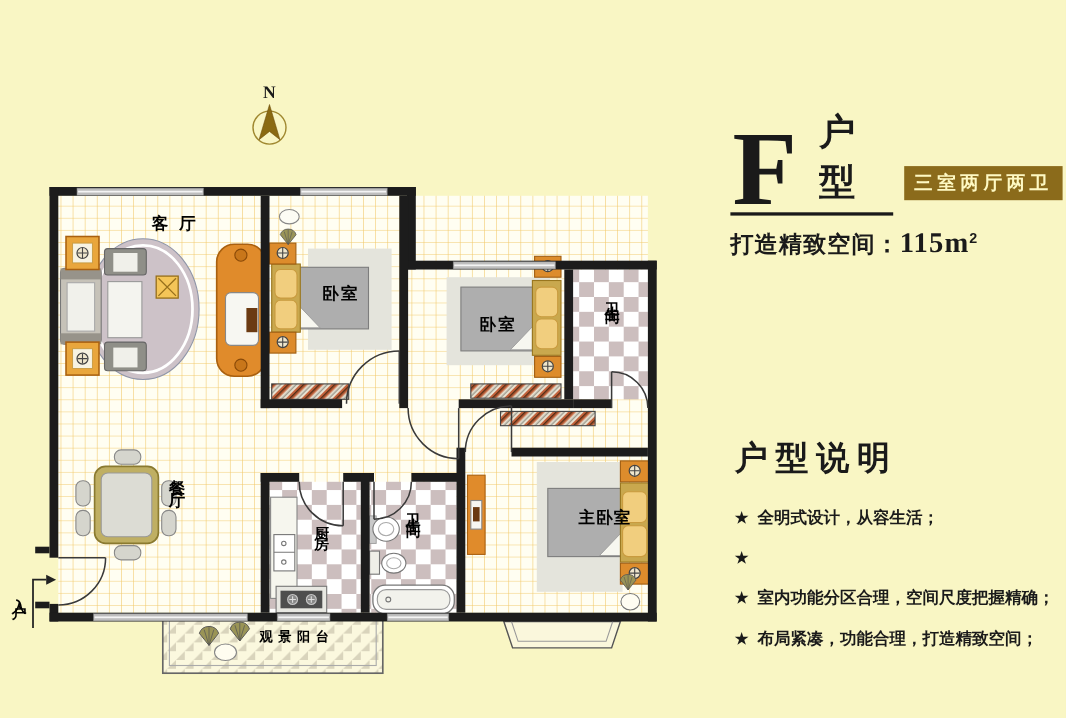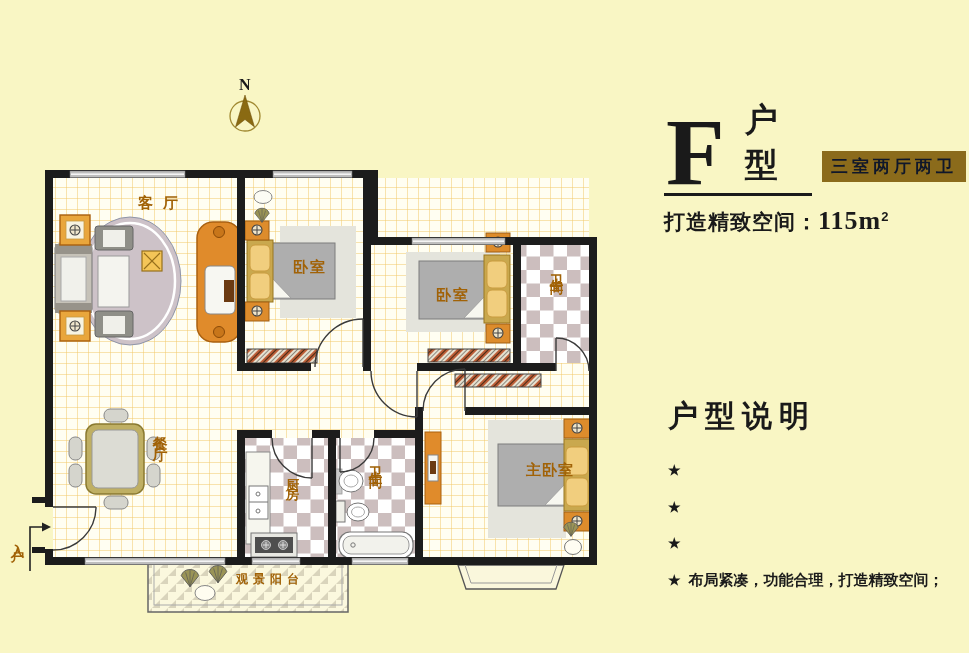--- a/index.html
+++ b/index.html
@@ -1,30 +1,30 @@
 <!DOCTYPE html>
 <html><head>
 <meta charset="utf-8">
 <style>
   html,body{margin:0;padding:0;}
   body{width:969px;height:653px;position:relative;overflow:hidden;
        background:#F9F6C4;font-family:"Liberation Sans",sans-serif;color:#1a1a1a;}
   svg.plan{position:absolute;left:0;top:0;}
 
   
-  .room-label{position:absolute;font-weight:bold;color:#a16207;white-space:nowrap;}
+  .room-label{position:absolute;font-weight:bold;color:#000000;white-space:nowrap;}
   .v{writing-mode:vertical-lr;text-orientation:upright;}
 
   
   .title-block{position:absolute;left:664px;top:98px;width:302px;}
   .title-row{display:flex;align-items:flex-end;}
   .fu-wrap{display:flex;align-items:flex-end;border-bottom:3px solid #1a1a1a;padding:0 8px 2px 2px;}
   .big-f{font-family:"Liberation Serif",serif;font-weight:bold;font-size:96px;line-height:0.78;}
   .fu-suffix{font-size:33px;font-weight:bold;letter-spacing:2px;padding:0 0 3px 4px;margin-left:16px;}
-  .badge{margin:0 0 14px 10px;background:#8B6B1B;color:#0f172a;font-size:17px;font-weight:bold;
+  .badge{margin:0 0 14px 10px;background:#8B6B1B;color:#fef9c3;font-size:17px;font-weight:bold;
          padding:4px 9px;letter-spacing:4px;white-space:nowrap;}
   .area-line{margin-top:10px;font-size:21px;font-weight:bold;letter-spacing:1px;}
   .area-value{font-family:Liberation Serif, serif;font-size:26px;}
   .area-line sup{font-size:13px;}
 
   .desc-block{position:absolute;left:668px;top:396px;width:300px;}
   .desc-heading{font-size:30px;font-weight:bold;letter-spacing:7px;margin:0 0 24px 0;}
   .desc-list{list-style:none;margin:0;padding:0;}
   .desc-list li{display:flex;align-items:flex-start;font-size:15px;font-weight:bold;
                 margin-bottom:17px;white-space:nowrap;}
@@ -355,25 +355,27 @@
   <div class="area-line">
     <span>打造精致空间：</span><span class="area-value">115m</span><sup>2</sup>
   </div>
 </div>
 
 <div class="desc-block">
   <h2 class="desc-heading">户型说明</h2>
   <ul class="desc-list">
     <li>
       <span class="star">★</span>
+      <span>全明式设计，从容生活；</span>
     </li>
     <li>
       <span class="star">★</span>
     </li>
     <li>
       <span class="star">★</span>
+      <span>室内功能分区合理，空间尺度把握精确；</span>
     </li>
     <li>
       <span class="star">★</span>
       <span>布局紧凑，功能合理，打造精致空间；</span>
     </li>
   </ul>
 </div>
 
 </body></html>

